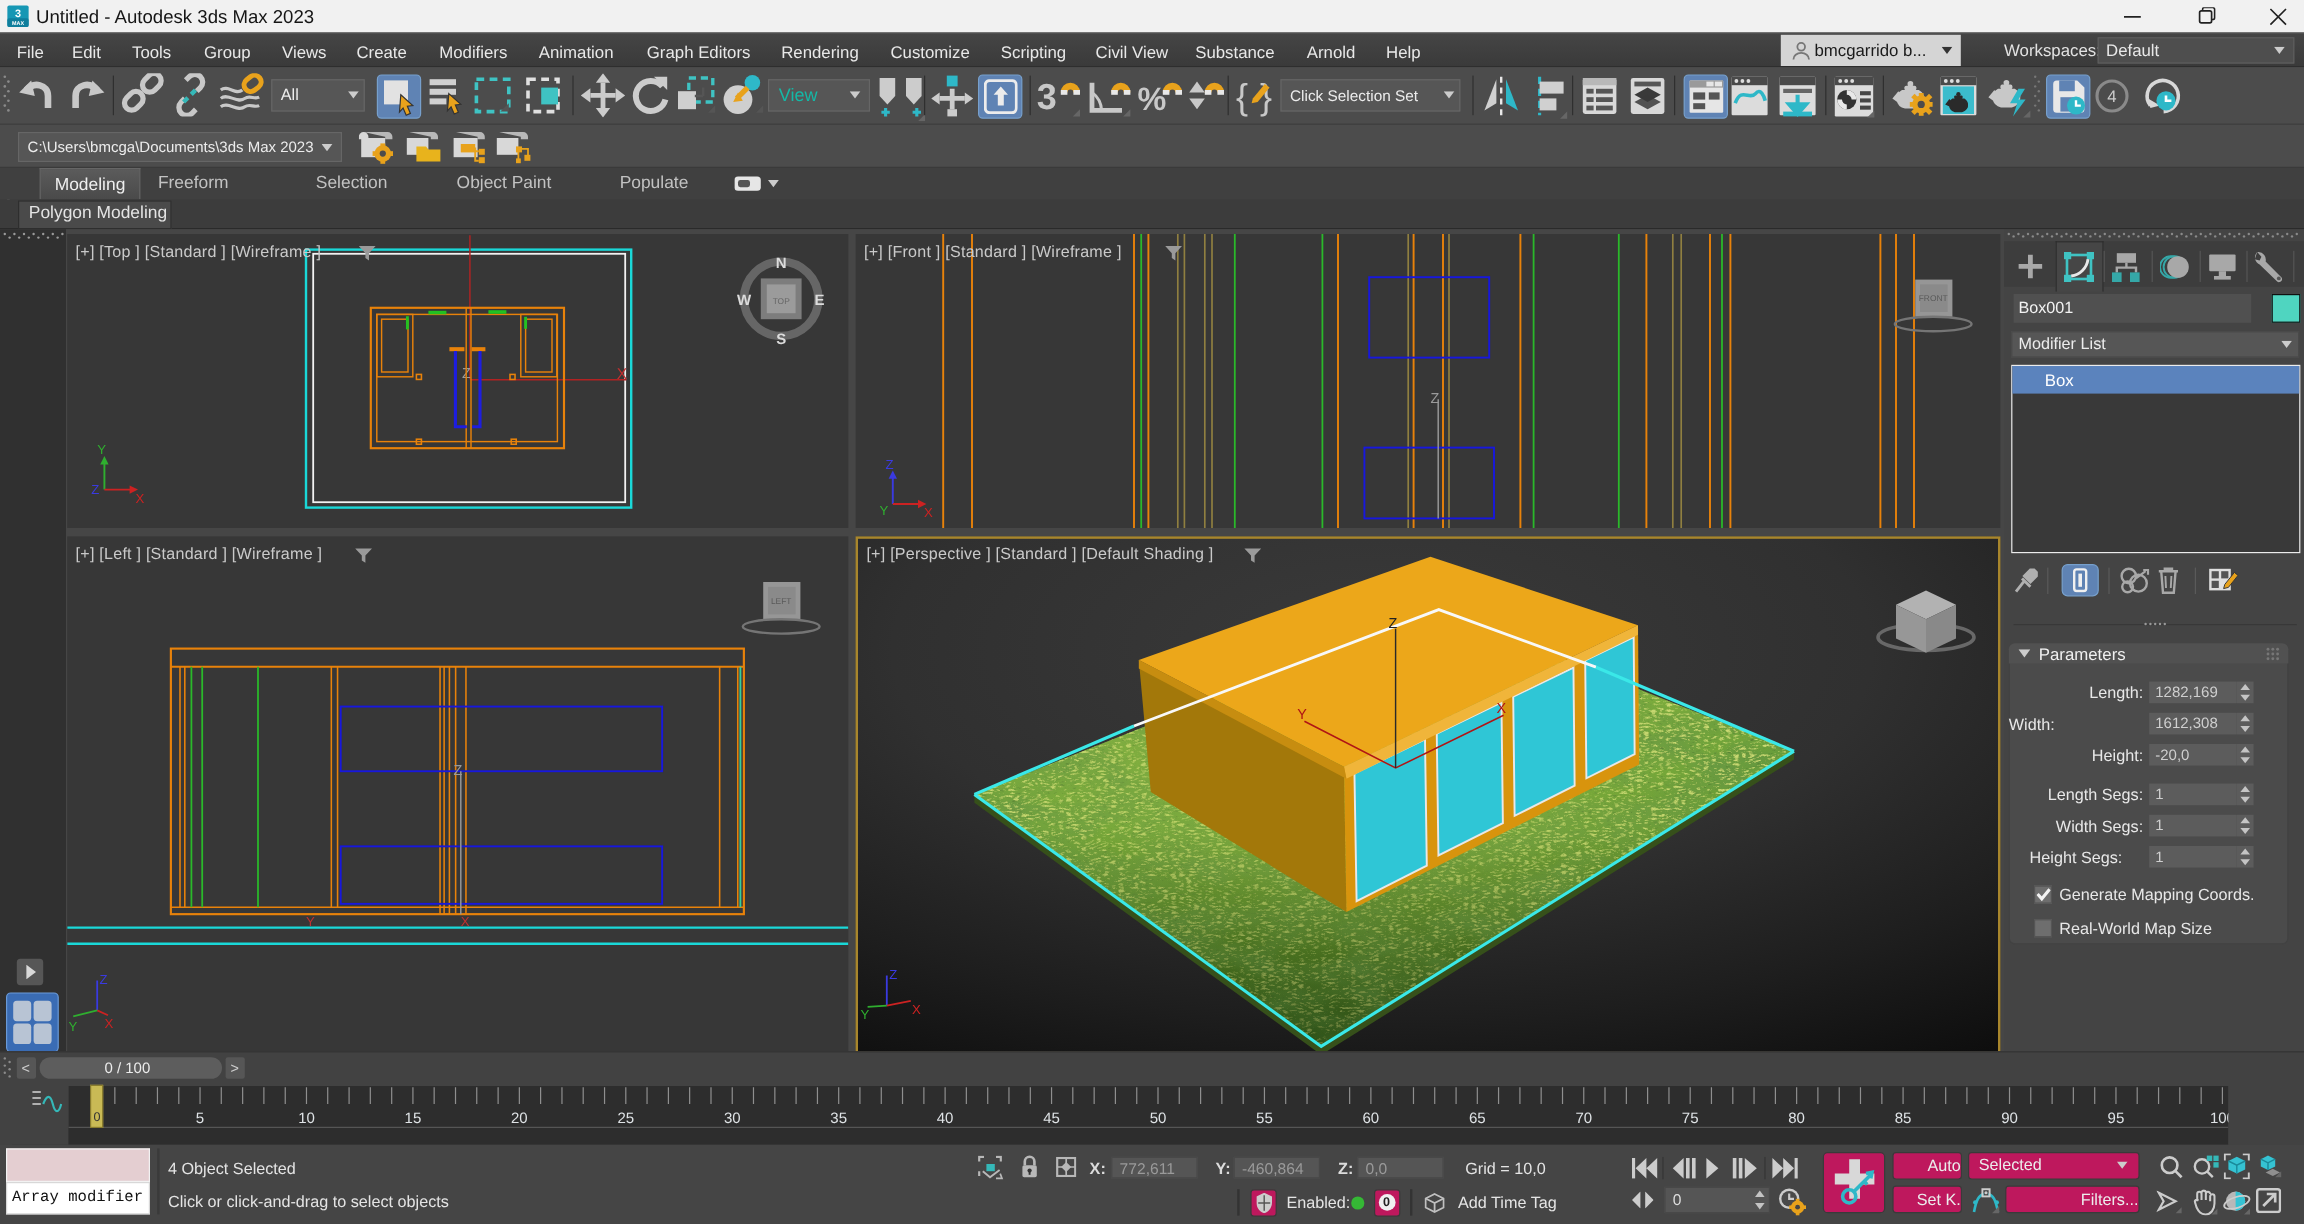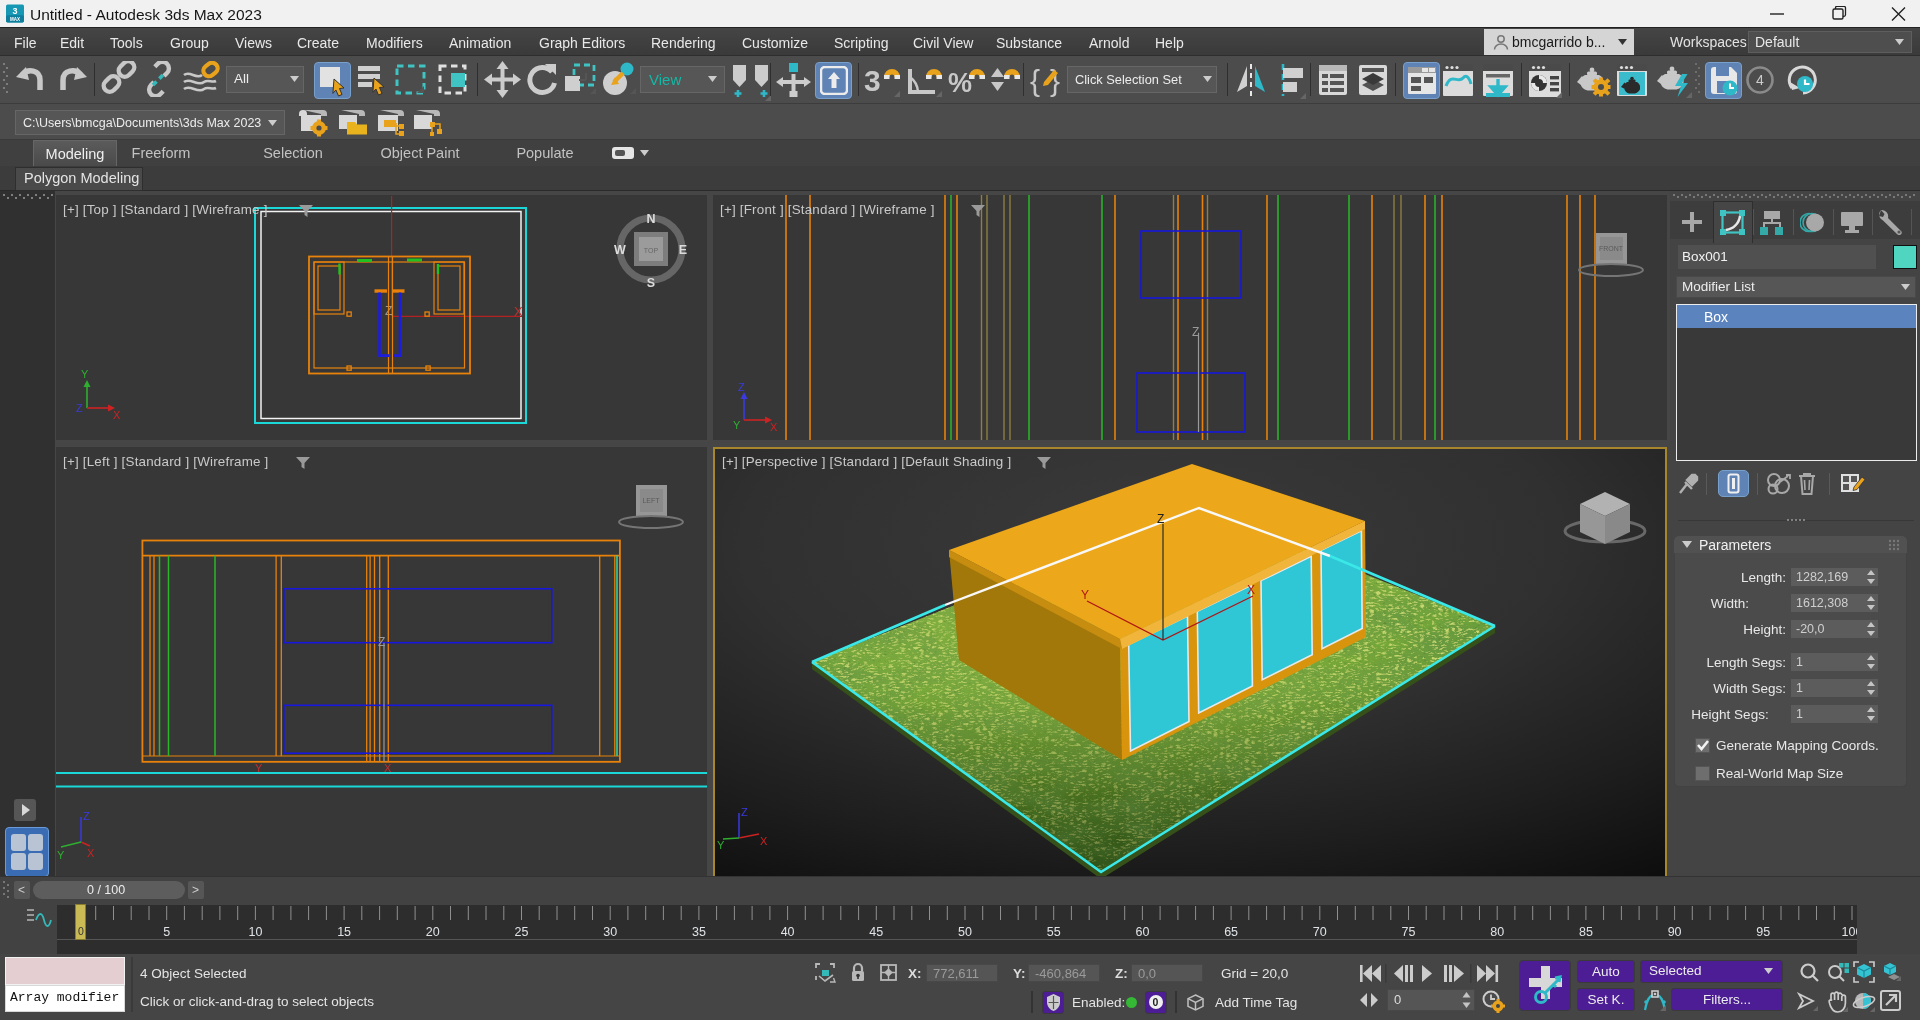--- a/index.html
+++ b/index.html
@@ -30,21 +30,21 @@
 #rpanel{left:1670px;top:191px;width:250px;height:763px;background:#444}
 .fld{position:absolute;background:#5c5c5c;color:#cfcfcf;font-size:12.5px}
 
 #tslider{left:0;top:876px;width:1920px;height:29px;background:#424242;border-top:1px solid #333}
 #ruler{left:57px;top:905px;width:1800px;height:35px;background:#2d2d2d}
 #trackbar{left:10px;top:940px;width:1847px;height:14px;background:#2d2d2d}
 #tlright{left:1857px;top:905px;width:63px;height:49px;background:#424242}
 #tlleft{left:0;top:905px;width:57px;height:49px;background:#424242}
 
 #statusbar{left:0;top:954px;width:1920px;height:66px;background:#454545}
-.sbtn{position:absolute;background:#4c1d95;border:1px solid #3a3a3a;border-radius:3px;color:#ececec;text-align:center}
+.sbtn{position:absolute;background:#be185d;border:1px solid #3a3a3a;border-radius:3px;color:#ececec;text-align:right}
 .sfld{position:absolute;background:#555;border:1px solid #484848;color:#9a9a9a;font-size:13px}
 </style></head>
 <body>
 
 <div class="abs" id="titlebar"></div>
 <svg class="abs" style="left:6px;top:4px" width="18" height="19" viewBox="0 0 22 22">
     <rect x="0" y="0" width="22" height="22" rx="2" fill="#1697b4"></rect>
     <rect x="0" y="13" width="22" height="9" rx="2" fill="#0f7e9c"></rect>
     <text x="11" y="12" font-size="11" font-weight="bold" fill="#fff" text-anchor="middle">3</text>
     <text x="11" y="20" font-size="5.5" font-weight="bold" fill="#fff" text-anchor="middle">MAX</text>
@@ -989,21 +989,21 @@
       <circle cx="6" cy="10" r="1.2"></circle>
       <circle cx="10" cy="10" r="1.2"></circle>
     </g>
   </svg>
 <div class="tx" style="left:1674px;top:570px;width:112px;text-align:right;font-size:13.5px;color:#e8e8e8">Length:</div>
 <div class="fld" style="left:1791px;top:568px;width:73px;height:18px;padding:2px 0 0 5px">1282,169</div>
 <div class="abs" style="left:1864px;top:568px;width:14px;height:18px;background:#5c5c5c"><svg width="14" height="18">
       <path d="M7 2 l4 5 h-8 z" fill="#c4c4c4"></path>
       <path d="M7 16 l4 -5 h-8 z" fill="#c4c4c4"></path>
     </svg></div>
-<div class="tx" style="left:1674px;top:596px;width:112px;text-align:center;font-size:13.5px;color:#e8e8e8">Width:</div>
+<div class="tx" style="left:1674px;top:596px;width:112px;text-align:left;font-size:13.5px;color:#e8e8e8">Width:</div>
 <div class="fld" style="left:1791px;top:594px;width:73px;height:18px;padding:2px 0 0 5px">1612,308</div>
 <div class="abs" style="left:1864px;top:594px;width:14px;height:18px;background:#5c5c5c"><svg width="14" height="18">
       <path d="M7 2 l4 5 h-8 z" fill="#c4c4c4"></path>
       <path d="M7 16 l4 -5 h-8 z" fill="#c4c4c4"></path>
     </svg></div>
 <div class="tx" style="left:1674px;top:622px;width:112px;text-align:right;font-size:13.5px;color:#e8e8e8">Height:</div>
 <div class="fld" style="left:1791px;top:620px;width:73px;height:18px;padding:2px 0 0 5px">-20,0</div>
 <div class="abs" style="left:1864px;top:620px;width:14px;height:18px;background:#5c5c5c"><svg width="14" height="18">
       <path d="M7 2 l4 5 h-8 z" fill="#c4c4c4"></path>
       <path d="M7 16 l4 -5 h-8 z" fill="#c4c4c4"></path>
@@ -1219,21 +1219,21 @@
     <rect x="1" y="1" width="15" height="15" fill="none" stroke="#b8b8b8" stroke-width="1.8"></rect>
     <path d="M8.5 1 V16 M1 8.5 H16" stroke="#b8b8b8" stroke-width="1.4"></path>
     <rect x="5.5" y="5.5" width="6" height="6" fill="#b8b8b8" transform="rotate(45 8.5 8.5)"></rect>
   </svg>
 <div class="tx" style="left:908px;top:966px;font-size:13.5px;font-weight:bold;color:#dcdcdc">X:</div>
 <div class="sfld" style="left:926px;top:964px;width:72px;height:18px;padding:1px 0 0 6px">772,611</div>
 <div class="tx" style="left:1013px;top:966px;font-size:13.5px;font-weight:bold;color:#dcdcdc">Y:</div>
 <div class="sfld" style="left:1028px;top:964px;width:72px;height:18px;padding:1px 0 0 6px">-460,864</div>
 <div class="tx" style="left:1115px;top:966px;font-size:13.5px;font-weight:bold;color:#dcdcdc">Z:</div>
 <div class="sfld" style="left:1131px;top:964px;width:72px;height:18px;padding:1px 0 0 6px">0,0</div>
-<div class="tx" style="left:1221px;top:966px;font-size:13.5px;color:#e4e4e4">Grid = 20,0</div>
+<div class="tx" style="left:1221px;top:966px;font-size:13.5px;color:#e4e4e4">Grid = 10,0</div>
 <div class="abs" style="left:1031px;top:991px;width:2px;height:22px;background:#333"></div>
 <div class="sbtn" style="left:1042px;top:991px;width:22px;height:23px"></div>
 <svg class="abs" style="left:1047px;top:994px" width="13" height="17" viewBox="0 0 13 17">
     <path d="M6.5 0 L13 3 v5 c0 5 -3.5 8 -6.5 9 C3.5 16 0 13 0 8 V3 z" fill="#ccc"></path>
     <path d="M6.5 2 v13 M1.5 8.5 h10" stroke="#555" stroke-width="1.2"></path>
   </svg>
 <div class="tx" style="left:1072px;top:995px;font-size:13.5px;color:#e4e4e4">Enabled:</div>
 <div class="abs" style="left:1126px;top:997px;width:11px;height:11px;border-radius:50%;background:#35b835"></div>
 <div class="sbtn" style="left:1145px;top:991px;width:22px;height:23px"></div>
 <div class="abs" style="left:1149px;top:995px;width:14px;height:14px;border-radius:50%;background:#f0f0f0"></div>

